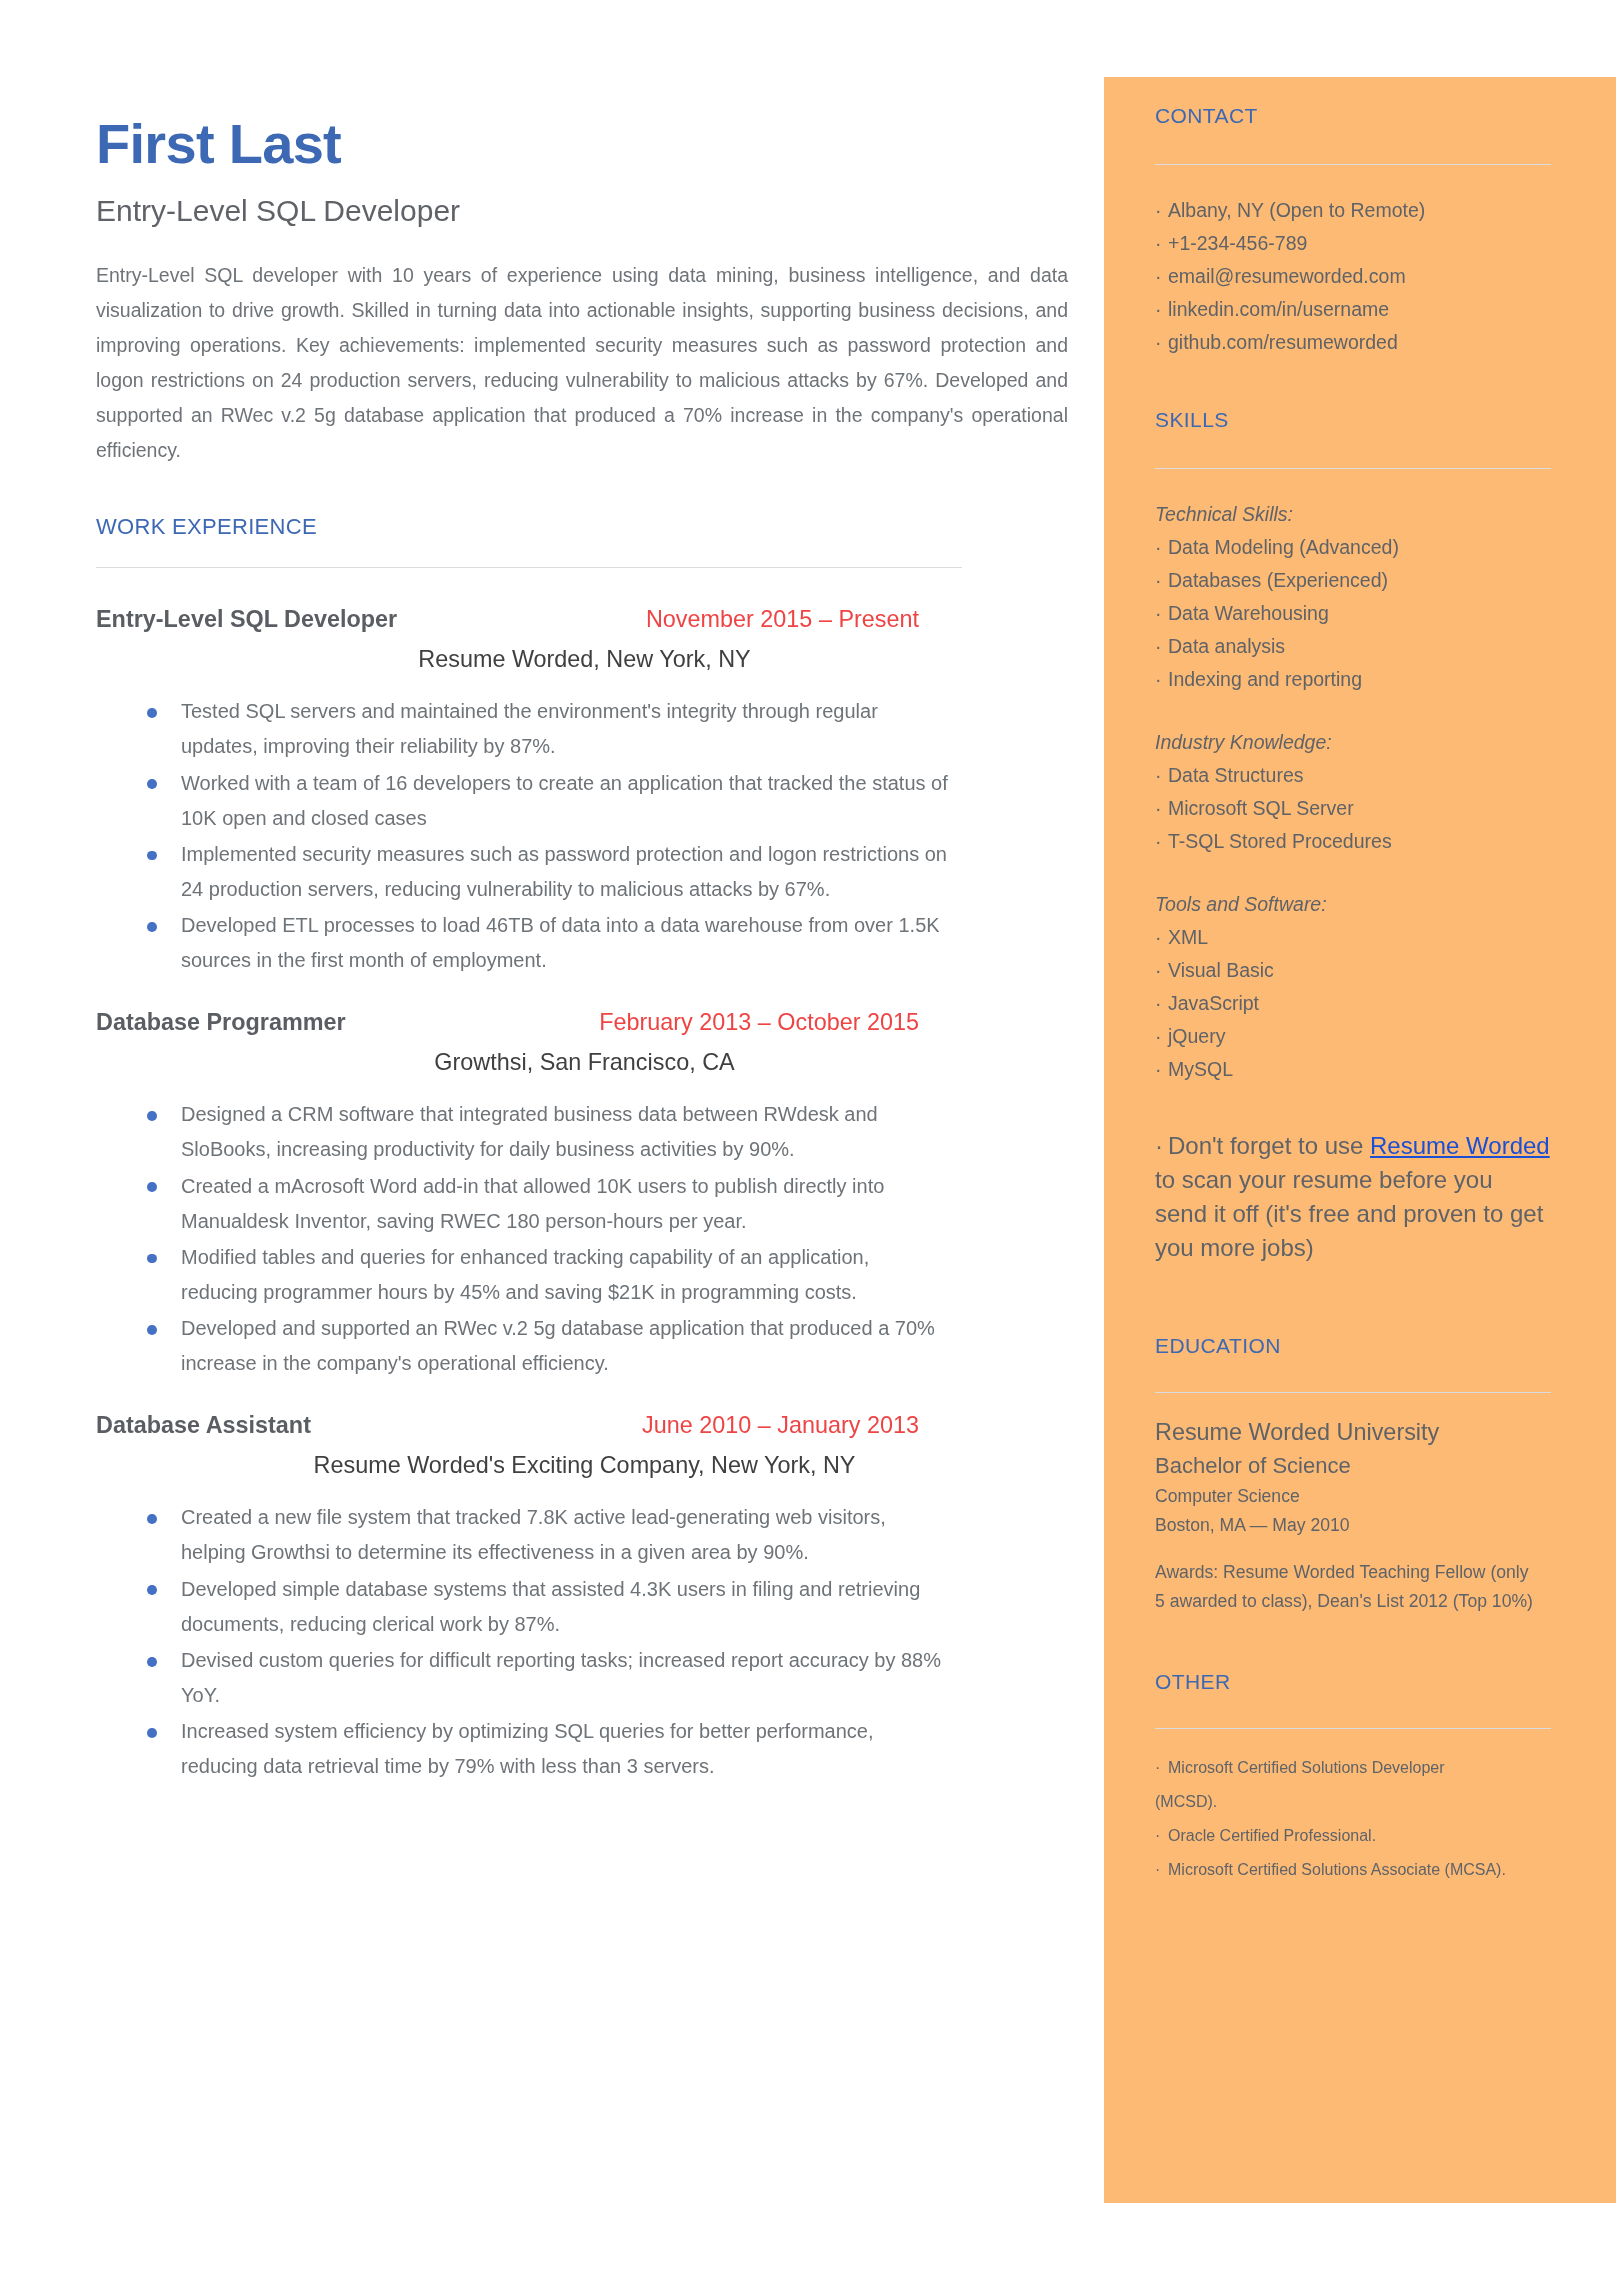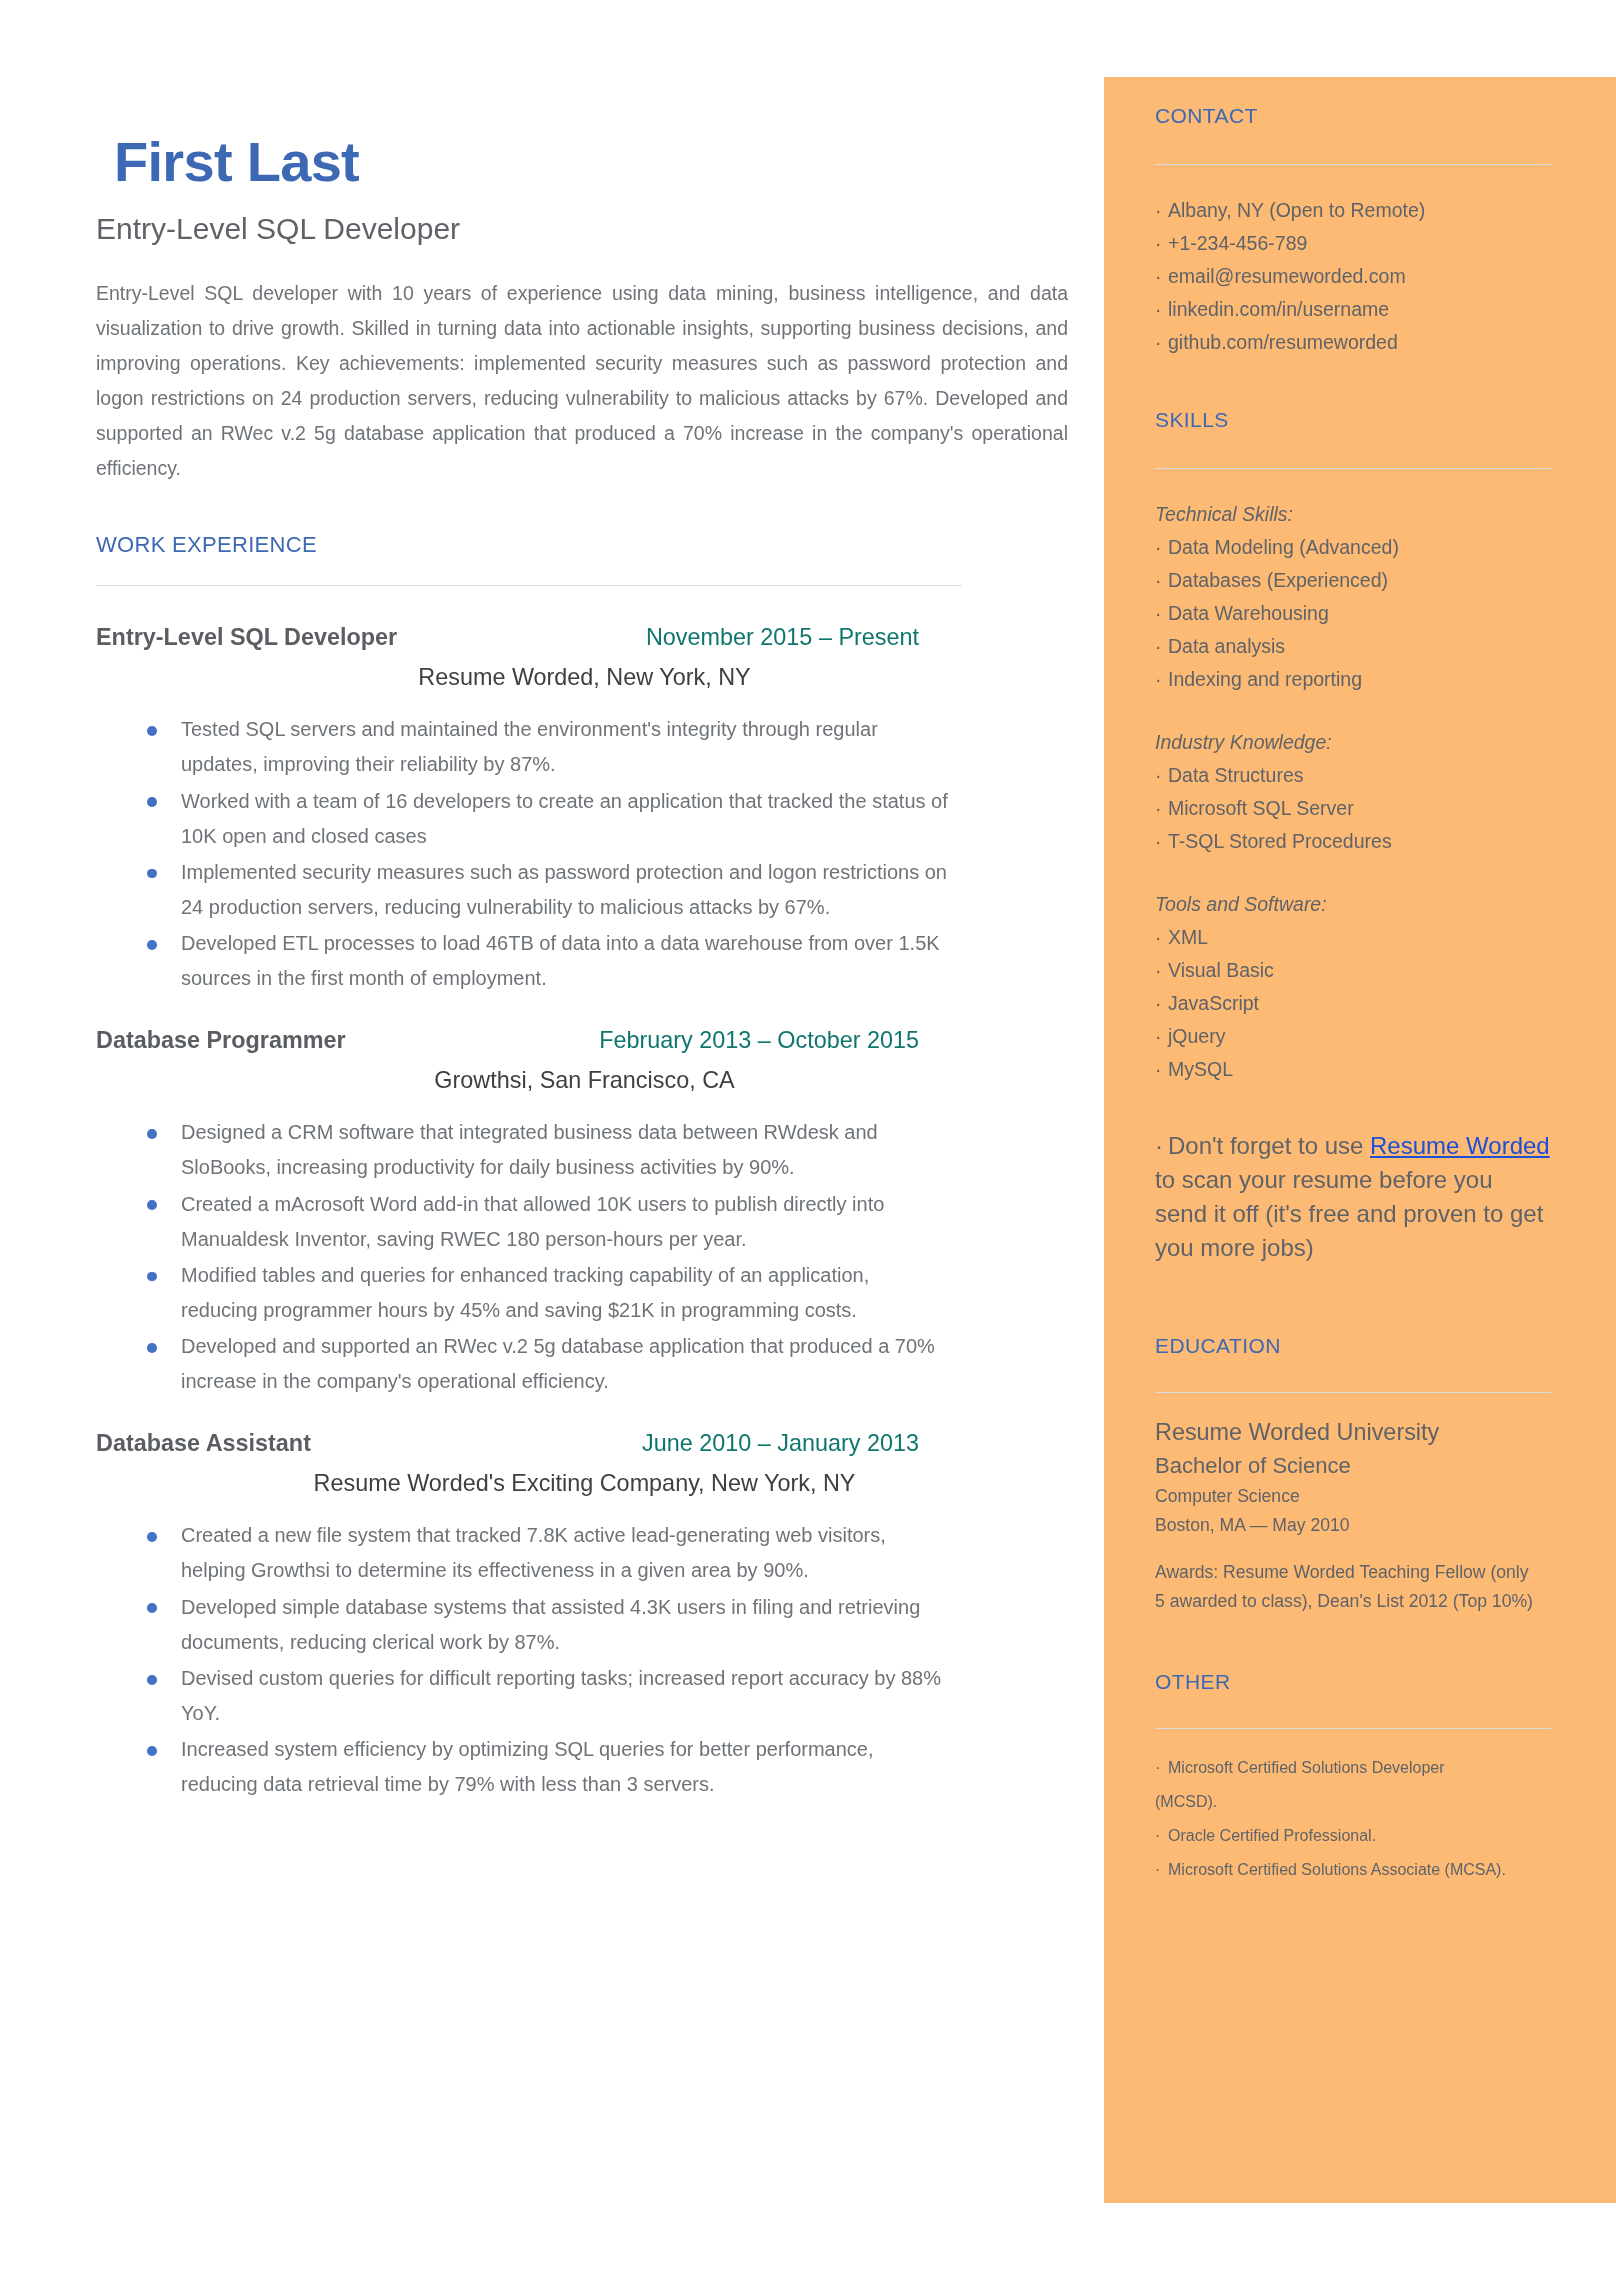--- a/index.html
+++ b/index.html
@@ -127,21 +127,21 @@
     top: 0;
     width: 977px;
   }
 
   .name {
     color: #3d68b3;
     font-size: 56px;
     font-weight: bold;
     letter-spacing: -0.7px;
     line-height: 1;
-    margin: 18px;
+    margin: 0;
     padding-top: 116px;
   }
   .headline {
     color: #5f6368;
     font-size: 30px;
     font-weight: 400;
     line-height: 1.2;
     margin: 21px 0 0 0;
   }
   .summary {
@@ -177,21 +177,21 @@
     color: #5a5e63;
     font-size: 23.4px;
     font-weight: bold;
     line-height: 31px;
     display: inline-block;
   }
   .job-dates {
     position: absolute;
     right: 154px;
     top: 0;
-    color: #0f766e;
+    color: #ef4444;
     font-size: 23.4px;
     line-height: 31px;
     white-space: nowrap;
   }
   .job-company {
     color: #404040;
     font-size: 23.4px;
     line-height: 33px;
     margin: 5.2px 0 0 0;
     text-align: center;

